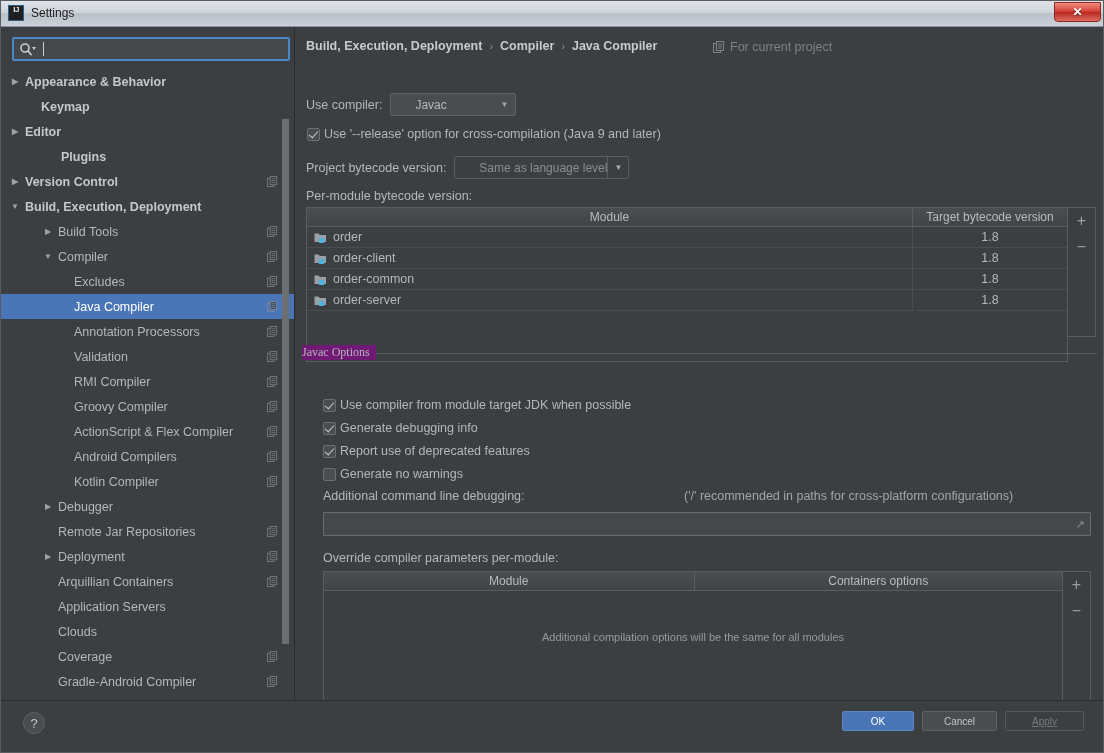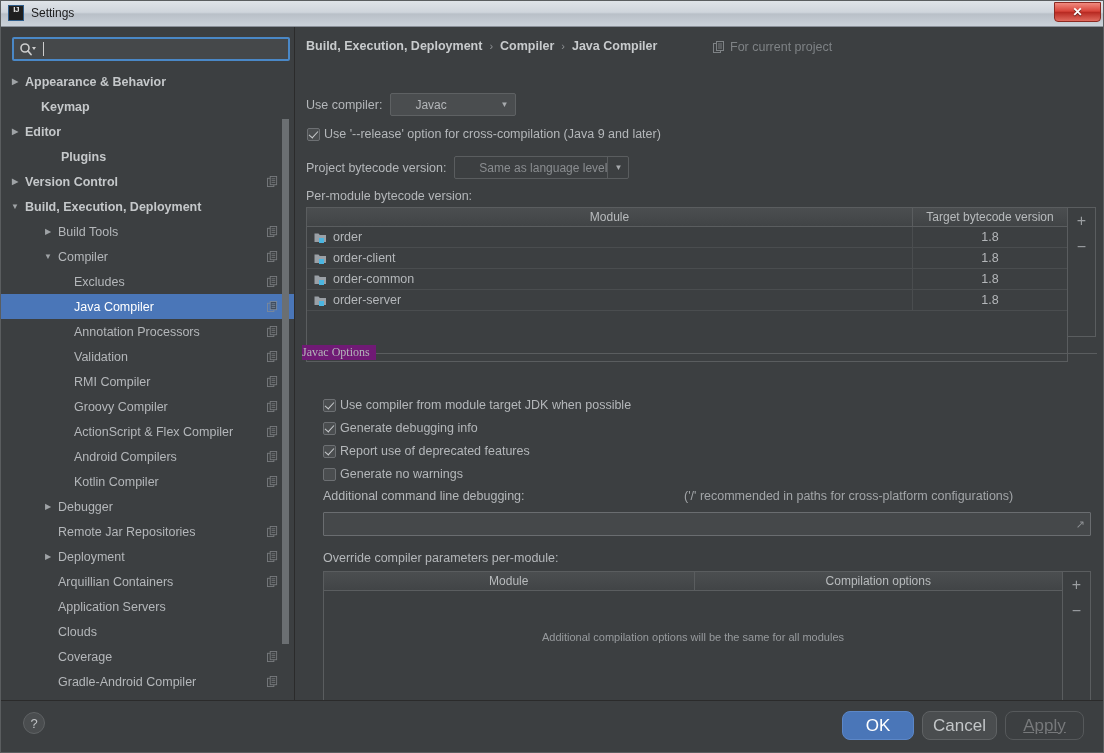--- a/index.html
+++ b/index.html
@@ -388,25 +388,25 @@
     border: 1px solid #5f6264;
     box-sizing: border-box;
     display: flex; align-items: center; justify-content: center;
     font-size: 13px;
     color: #c0c3c5;
     cursor: pointer;
   }
   .dlg-btn {
     position: absolute;
     top: 10px;
-    height: 29px;
-    box-sizing: border-box;
-    border-radius: 8px;
+    height: 20px;
+    box-sizing: border-box;
+    border-radius: 2px;
     display: flex; align-items: center; justify-content: center;
-    font-size: 17px;
+    font-size: 10px;
     cursor: pointer;
   }
   #ok-button {
     left: 841px; width: 72px;
     background: #4a76b8;
     border: 1px solid #5c87c7;
     color: #ffffff;
   }
   #cancel-button {
     left: 921px; width: 75px;
@@ -793,21 +793,21 @@
         <span id="expand-icon">↗</span>
       </div>
 
       <div class="row" style="left:28px; top:524px;">
         <span class="field-label">Override compiler parameters per-module:</span>
       </div>
 
       <div class="table-frame" style="left:28px; top:544px; width:740px; height:135px;">
         <div class="thead">
           <div class="th" style="width:370px;">Module</div>
-          <div class="th" style="width:369px;">Compilation options</div>
+          <div class="th" style="width:369px;">Containers options</div>
         </div>
         <div class="table-empty-msg" style="margin-top:40px;">Additional compilation options will be the same for all modules</div>
       </div>
       <div class="table-btns" style="left:768px; top:544px; height:135px;">
         <div class="tbtn">+</div>
         <div class="tbtn">−</div>
       </div>
 
     </div>
   </div>

